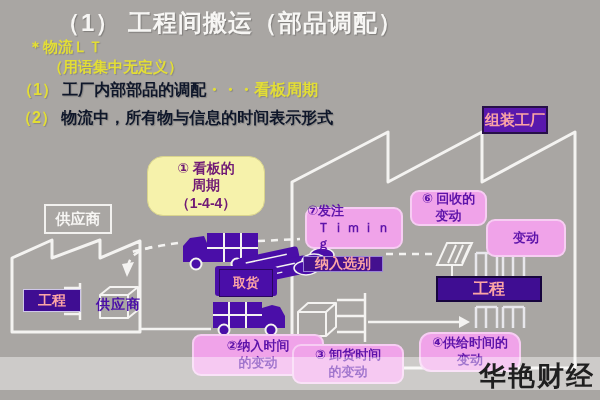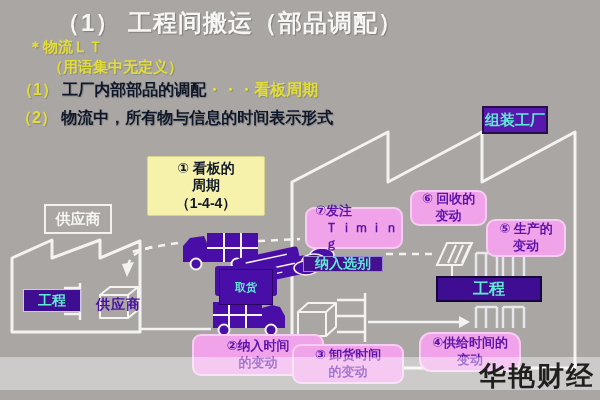--- a/index.html
+++ b/index.html
@@ -17,48 +17,48 @@
   }
   .note{font-weight:bold;white-space:nowrap;text-shadow:1px 1px 1px rgba(0,0,0,.18);}
   .note-y{color:#e3de35;}
   .note-r{color:#0f172a;}
   .n1{left:28px;top:38px;font-size:15px;}
   .n2{left:48px;top:58px;font-size:15px;}
   .n3{left:17px;top:80px;font-size:16px;}
   .n4{left:16px;top:108px;font-size:16px;}
 
   .purplebox{
-    background:#3f0d92;color:#5eead4;font-weight:bold;text-align:center;
+    background:#3f0d92;color:#fca5a5;font-weight:bold;text-align:center;
     display:flex;align-items:center;justify-content:center;box-sizing:border-box;
   }
   .assembly{left:482px;top:106px;width:66px;height:28px;font-size:15px;
     background:#5918ad;border:2px solid #271048;}
   .proc-left{left:23px;top:289px;width:58px;height:23px;font-size:14px;border:1px solid #cfc7ea;}
   .proc-right{left:436px;top:276px;width:106px;height:26px;font-size:16px;border:2px solid #16043d;}
   .nonyu{left:303px;top:256px;width:80px;height:16px;font-size:14px;background:#44108f;border:1px solid #9b86d6;}
-  .pickup{left:219px;top:269px;width:54px;height:36px;font-size:11px;background:#4a0ea8;border:1px solid #2a0660;}
+  .pickup{left:219px;top:269px;width:54px;height:28px;font-size:13px;background:#4a0ea8;border:1px solid #2a0660;}
 
   .supplier{
     left:44px;top:204px;width:64px;height:26px;border:2px solid #f2f1ef;
     color:#f6f5f3;font-size:15px;font-weight:bold;display:flex;align-items:center;justify-content:center;
   }
   .supplier-inner{left:96px;top:296px;color:#4a0ea8;font-size:14px;font-weight:bold;letter-spacing:1px;}
 
   .yellowbox{
-    left:147px;top:156px;width:116px;height:58px;background:#f6f2ab;border-radius:2px;
-    border:1px solid #d9d48d;color:#0f172a;font-size:14px;font-weight:bold;text-align:center;
+    left:147px;top:156px;width:116px;height:58px;background:#f6f2ab;border-radius:16px;
+    border:1px solid #d9d48d;color:#701a75;font-size:14px;font-weight:bold;text-align:center;
     display:flex;flex-direction:column;justify-content:center;line-height:1.25;
   }
   .pink{
     background:#f0a3e9;border:2px solid #f7cdf3;border-radius:9px;
     color:#5d13aa;font-size:13px;font-weight:bold;text-align:center;
     display:flex;flex-direction:column;justify-content:center;line-height:1.3;
     box-sizing:border-box;
   }
-  .c7{left:305px;top:207px;width:98px;height:42px;text-align:left;padding-left:8px;}
+  .c7{left:305px;top:207px;width:98px;height:42px;text-align:left;}
   .c7 .ind{padding-left:10px;letter-spacing:2px;}
   .c6{left:410px;top:190px;width:77px;height:36px;}
   .c5{left:486px;top:219px;width:80px;height:38px;}
   .c2{left:172px;top:334px;width:132px;height:42px;margin-left:20px;}
   .c3{left:292px;top:344px;width:112px;height:40px;}
   .c4{left:419px;top:332px;width:102px;height:40px;border-radius:12px;}
 
   .wm-band{left:0;top:357px;width:600px;height:33px;background:rgba(255,255,255,.42);}
   .wm-text{
     right:5px;top:358px;color:#1f1f1f;font-size:27px;letter-spacing:2px;
@@ -204,21 +204,20 @@
 
   <div class="abs pink c7">
     <div>⑦发注</div>
     <div class="ind">Ｔｉｍｉｎｇ</div>
   </div>
   <div class="abs pink c6">
     <div>⑥ 回收的</div>
     <div>变动</div>
   </div>
   <div class="abs pink c5">
-    <div>⑤ 生产的</div>
     <div>变动</div>
   </div>
   <div class="abs pink c2">
     <div>②纳入时间</div>
     <div>的变动</div>
   </div>
   <div class="abs pink c3">
     <div>③ 卸货时间</div>
     <div>的变动</div>
   </div>

